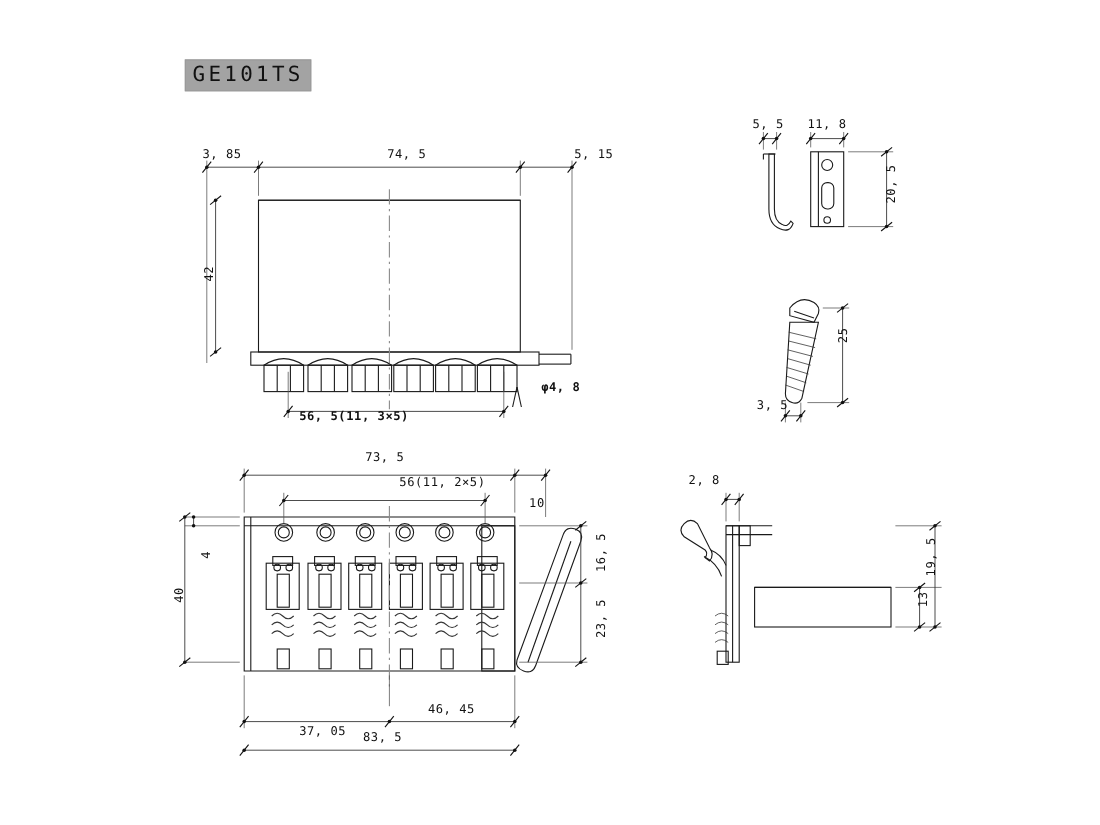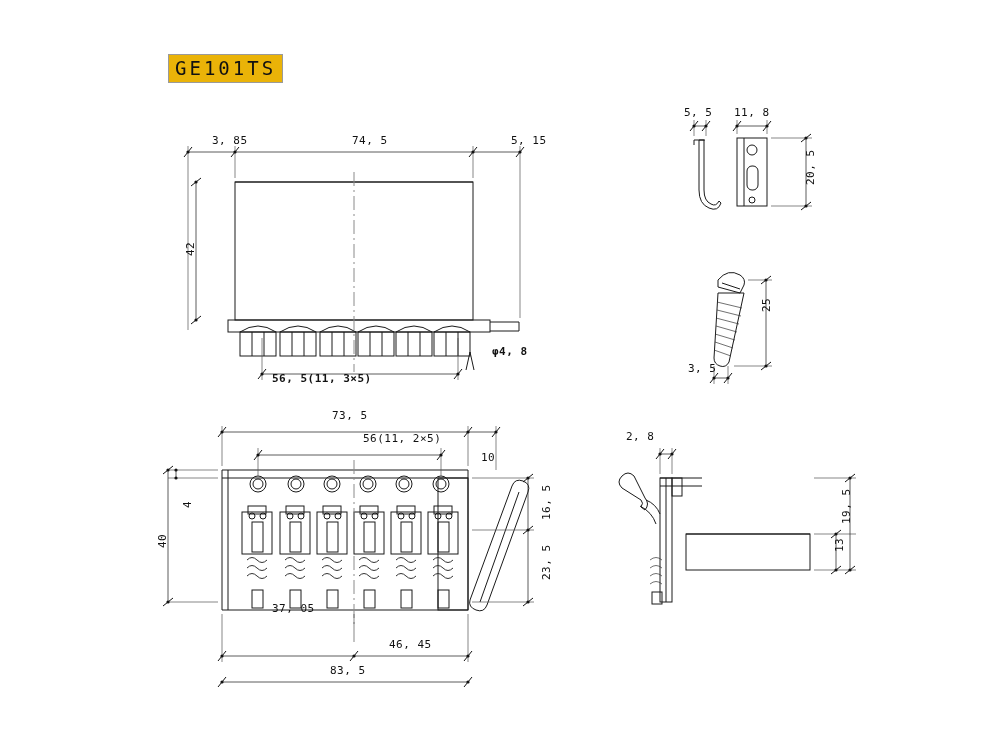--- a/index.html
+++ b/index.html
@@ -26,21 +26,21 @@
   }
   #title{
     position:absolute;
     left:168px;top:54px;
     font-family:"DejaVu Sans Mono", monospace;
     font-size:19px;
     letter-spacing:3px;
     color:#111;
     border:1px solid #9a9a9a;
     padding:2px 6px 3px 6px;
-    background:#eab308;
+    background:#a3a3a3;
   }
   svg{position:absolute;left:0;top:0;}
 </style>
 </head>
 <body>
 
 <div id="sheet">
 
   <div id="title">GE101TS</div>
 
@@ -438,35 +438,35 @@
           <circle cx="850" cy="478" r="1.6"></circle>
             <circle cx="850" cy="570" r="1.6"></circle>
           <circle cx="836" cy="534" r="1.6"></circle>
             <circle cx="836" cy="570" r="1.6"></circle>
         </g>
       </g>
 
     </g>
   </svg>
 
-  <div class="dim" style="left:184px;top:134px;margin-left:28px;">3, 85</div>
+  <div class="dim" style="left:184px;top:134px;">3, 85</div>
   <div class="dim" style="left:352px;top:134px;">74, 5</div>
-  <div class="dim" style="left:511px;top:134px;">5, 15</div>
+  <div class="dim" style="left:522px;top:134px;">5, 15</div>
   <div class="dim vert" style="left:184px;top:256px;">42</div>
   <div class="dim" style="left:492px;top:345px;font-weight:bold;">φ4, 8</div>
   <div class="dim" style="left:272px;top:372px;font-weight:bold;">56, 5(11, 3×5)</div>
 
   <div class="dim" style="left:332px;top:409px;">73, 5</div>
   <div class="dim" style="left:481px;top:409px;margin-top:42px;">10</div>
   <div class="dim" style="left:318px;top:432px;margin-left:45px;">56(11, 2×5)</div>
   <div class="dim vert" style="left:181px;top:508px;">4</div>
   <div class="dim vert" style="left:156px;top:548px;">40</div>
   <div class="dim vert" style="left:540px;top:520px;">16, 5</div>
   <div class="dim vert" style="left:540px;top:580px;">23, 5</div>
-  <div class="dim" style="left:272px;top:602px;">37, 05</div>
+  <div class="dim" style="left:272px;top:658px;">37, 05</div>
   <div class="dim" style="left:389px;top:638px;">46, 45</div>
   <div class="dim" style="left:330px;top:664px;">83, 5</div>
 
   <div class="dim" style="left:684px;top:106px;">5, 5</div>
   <div class="dim" style="left:734px;top:106px;">11, 8</div>
   <div class="dim vert" style="left:804px;top:185px;">20, 5</div>
 
   <div class="dim vert" style="left:760px;top:312px;">25</div>
   <div class="dim" style="left:688px;top:362px;">3, 5</div>
 

